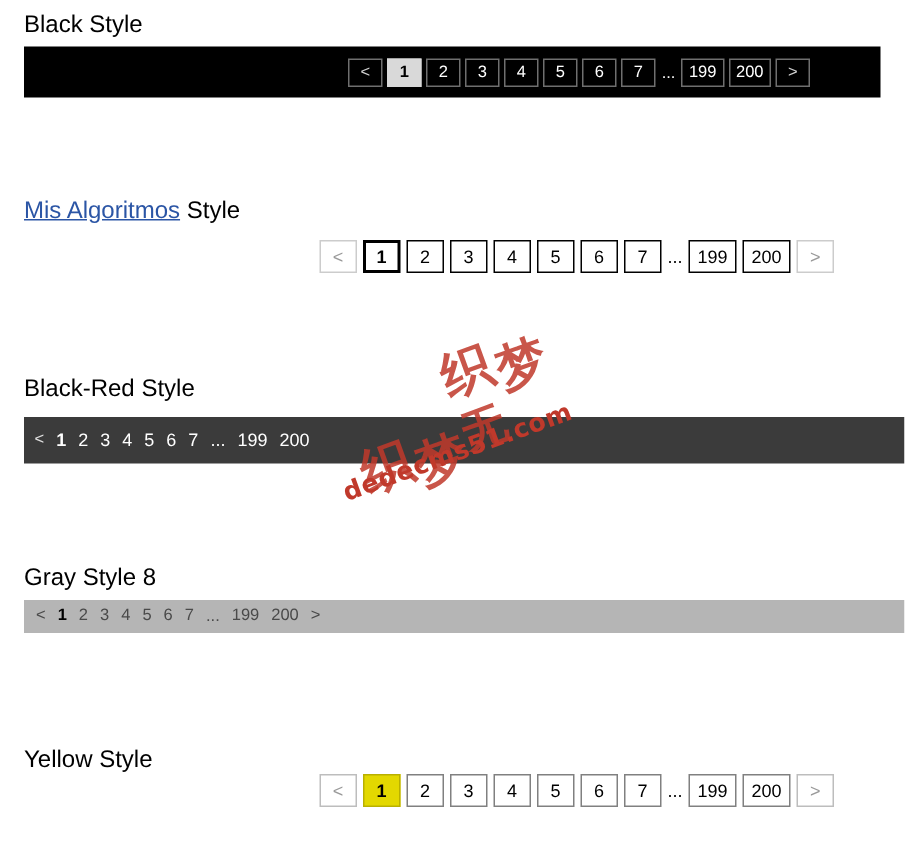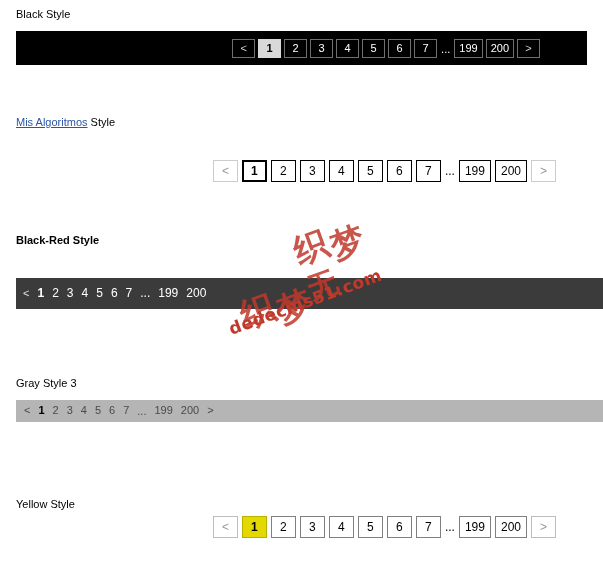--- a/index.html
+++ b/index.html
@@ -13,21 +13,21 @@
     position: relative;
     font-family: "Liberation Sans", sans-serif;
     font-size: 12px;
     color: #000000;
     overflow: hidden;
   }
 
   .section-title {
     position: absolute;
     left: 16px;
-    font-size: 11px;
+    font-size: 16px;
     color: #000;
     white-space: nowrap;
   }
   .section-title a {
     color: #2b55a5;
     text-decoration: underline;
   }
 
   
   .black-bar {
@@ -255,56 +255,56 @@
     <span class="pg">5</span>
     <span class="pg">6</span>
     <span class="pg">7</span>
     <span class="dots">...</span>
     <span class="pg">199</span>
     <span class="pg">200</span>
     <span class="pg arrow">&gt;</span>
   </div>
 </div>
 
-<div class="section-title" style="top:116px;text-align:right;"><a href="#">Mis Algoritmos</a><span> Style</span></div>
+<div class="section-title" style="top:132px;text-align:right;"><a href="#">Mis Algoritmos</a><span> Style</span></div>
 
 <div class="mis-pager">
   <span class="pg arrow">&lt;</span>
   <span class="pg current">1</span>
   <span class="pg">2</span>
   <span class="pg">3</span>
   <span class="pg">4</span>
   <span class="pg">5</span>
   <span class="pg">6</span>
   <span class="pg">7</span>
   <span class="dots">...</span>
   <span class="pg">199</span>
   <span class="pg">200</span>
   <span class="pg arrow">&gt;</span>
 </div>
 
-<div class="section-title" style="top:234px;font-weight:bold;">Black-Red Style</div>
+<div class="section-title" style="top:251px;">Black-Red Style</div>
 
 <div class="blackred-bar">
   <div class="blackred-pager">
     <span class="pg arrow">&lt;</span>
     <span class="pg current">1</span>
     <span class="pg">2</span>
     <span class="pg">3</span>
     <span class="pg">4</span>
     <span class="pg">5</span>
     <span class="pg">6</span>
     <span class="pg">7</span>
     <span class="dots">...</span>
     <span class="pg">199</span>
     <span class="pg">200</span>
   </div>
 </div>
 
-<div class="section-title" style="top:377px;">Gray Style 3</div>
+<div class="section-title" style="top:377px;">Gray Style 8</div>
 
 <div class="gray-bar">
   <div class="gray-pager">
     <span class="pg arrow">&lt;</span>
     <span class="pg current">1</span>
     <span class="pg">2</span>
     <span class="pg">3</span>
     <span class="pg">4</span>
     <span class="pg">5</span>
     <span class="pg">6</span>

